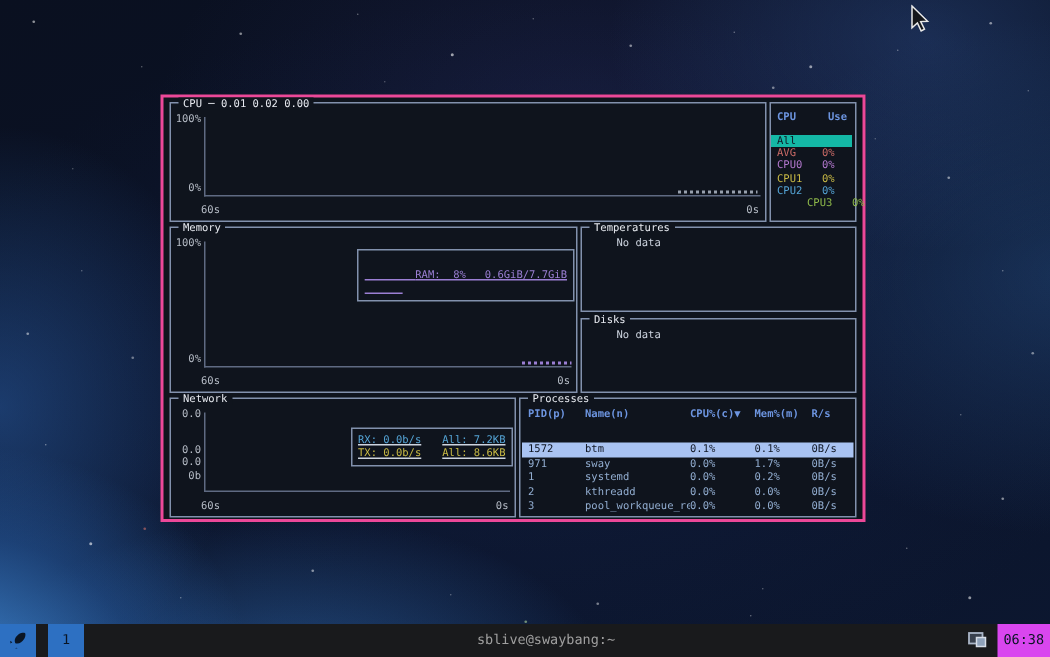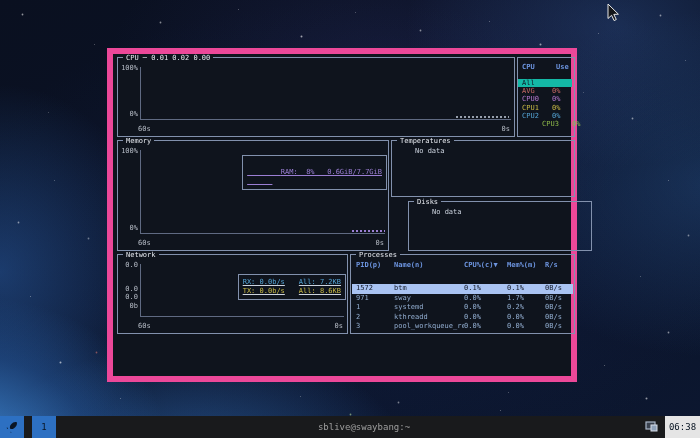--- a/index.html
+++ b/index.html
@@ -35,38 +35,38 @@
       300px 396px 0 0 rgba(255,255,255,.35), 208px 380px 0 .4px rgba(255,255,255,.5),
       120px 398px 0 0 rgba(255,255,255,.4), 60px 362px 0 .5px rgba(255,255,255,.6),
       30px 296px 0 0 rgba(255,255,255,.45), 18px 222px 0 .4px rgba(255,255,255,.5),
       54px 180px 0 0 rgba(255,255,255,.35), 88px 238px 0 .4px rgba(255,255,255,.4),
       256px 54px 0 0 rgba(255,255,255,.3), 515px 58px 0 .4px rgba(255,255,255,.45),
       583px 92px 0 0 rgba(255,255,255,.3), 350px 414px 0 .4px rgba(180,220,160,.6),
       96px 352px 0 .4px rgba(230,120,110,.55), 500px 410px 0 0 rgba(255,255,255,.4);
   }
 
   
-  .window { position:absolute; left:107px; top:48px; width:470px; height:334px;
-    border:6px solid #ec4899; background:#0f141d; }
+  .window { position:absolute; left:107px; top:63px; width:470px; height:285px;
+    border:2px solid #ec4899; background:#0f141d; }
   .panel { position:absolute; border:1px solid #8291ad; font-size:7px; color:#cdd4df; }
   .ptitle { position:absolute; top:-4px; left:5px; background:#0f141d; padding:0 3px;
     color:#e8ebf1; white-space:pre; }
   .plot { position:absolute; left:22px; top:9px; right:3px; bottom:16px;
     border-left:1px solid #5f6a82; border-bottom:1px solid #5f6a82; }
   .yl { position:absolute; left:0; width:20px; text-align:right; color:#b6bcc6; }
   .xl { position:absolute; bottom:3px; color:#b6bcc6; }
   .dotline { position:absolute; bottom:1px; height:2px;
     background:repeating-linear-gradient(90deg, currentColor 0 2px, transparent 2px 4px); }
   .nodata { position:absolute; top:6px; left:3px; color:#cdd4df;padding-left:20px; }
 
   .p-cpu  { left:4px;   top:3px;   width:398px; height:80px; }
   .p-cleg { left:404px; top:3px;   width:58px;  height:80px; }
   .p-mem  { left:4px;   top:86px;  width:272px; height:111px; }
   .p-temp { left:278px; top:86px;  width:184px; height:57px; }
-  .p-disk { left:278px; top:147px; width:184px; height:50px;margin-left:17px; }
+  .p-disk { left:278px; top:147px; width:184px; height:50px; }
   .p-net  { left:4px;   top:200px; width:231px; height:80px; }
   .p-proc { left:237px; top:200px; width:225px; height:80px; }
 
   
   .cleg-head { display:grid; grid-template-columns:34px auto; padding:5px 0 0 4px;
     color:#6d95e0; font-weight:bold; }
   .cleg-rows { margin-top:8px; }
   .cleg-row { display:grid; grid-template-columns:30px auto; height:8.2px;
     line-height:8.2px; padding-left:4px; margin-right:2px; }
   .cleg-row.sel { background:#14b8a6; color:#0f1624 !important; }
@@ -88,21 +88,21 @@
   
   .taskbar { position:absolute; left:0; bottom:0; width:700px; height:22px;
     background:#191a1c; display:flex; align-items:center; font-size:9px; }
   .tb-btn { width:24px; height:22px; display:flex; align-items:center;
     justify-content:center; color:#0a1524; flex:0 0 auto; }
   .launcher { background:#2d70c2; }
   .ws { background:#2d70c2; margin-left:8px; font-family:"DejaVu Sans Mono",monospace; }
   .bar-title { position:absolute; left:0; right:0; text-align:center; color:#9f9f9f;padding-left:28px; }
   .bar-right { margin-left:auto; display:flex; align-items:center; height:22px; }
   .tray { margin-right:7px; display:flex; }
-  .clock { width:35px; height:22px; background:#e5e5e5; color:#071422;
+  .clock { width:35px; height:22px; background:#d946ef; color:#071422;
     display:flex; align-items:center; justify-content:center; }
 
   .cursor { position:absolute; left:607px; top:3px; }
 </style>
 </head>
 <body>
 
 <div class="screen">
   <div class="wallpaper">
     <div class="stars"></div>

